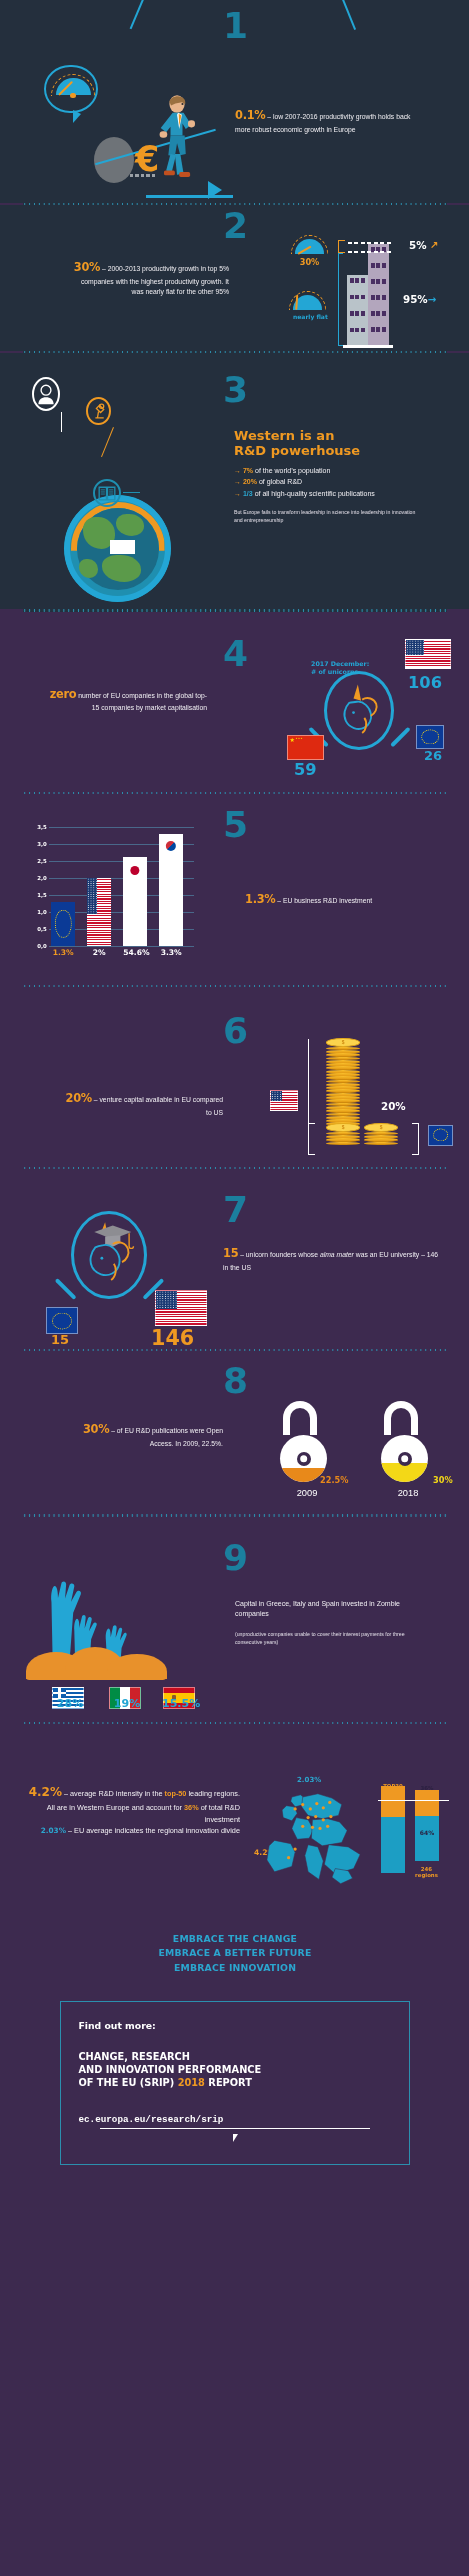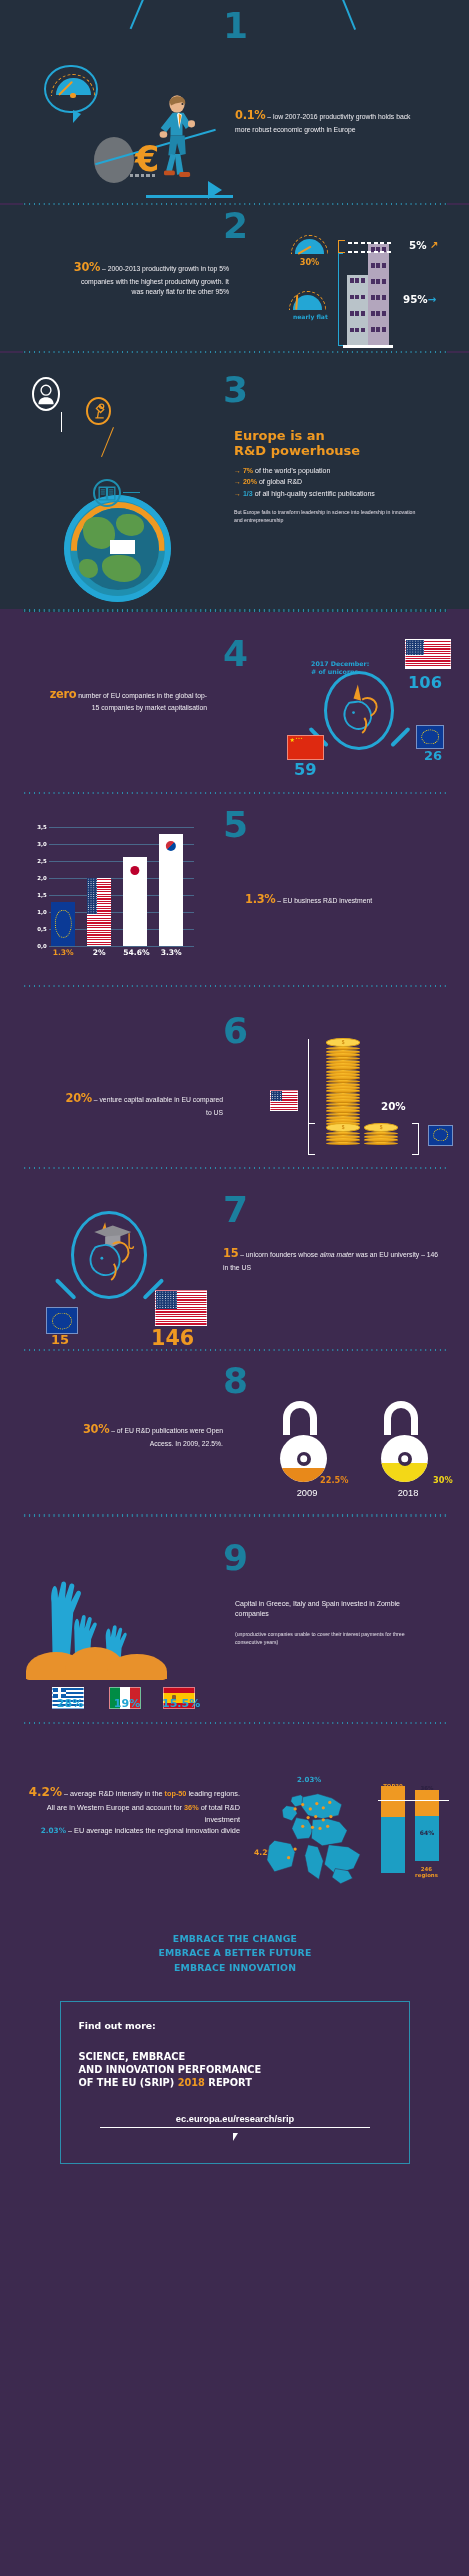--- a/index.html
+++ b/index.html
@@ -198,22 +198,22 @@
 
   
   .footer { position:relative; height:261px; }
   .slogan { text-align:center; font-family:"DejaVu Sans",sans-serif; font-weight:bold;
             font-size:9.3px; color:#2ba6cf; line-height:1.55; letter-spacing:0.2px; padding-top:12px; }
   .card { margin:26px 60px 0 60px; border:1.1px solid #2b8fae; padding:18.5px 17.4px 22px 17.4px; }
   .card .fom { font-family:"DejaVu Sans",sans-serif; font-weight:bold; font-size:9.3px; color:#fff; }
   .card .title { font-family:"DejaVu Sans",sans-serif; font-weight:bold; font-size:9.8px;
             color:#fff; line-height:1.35; margin-top:18.5px; }
   .card .title .yr { color:#ef9922; }
-  .card .url { font-family:Liberation Sans, sans-serif; font-weight:bold; font-size:9.3px; color:#fff;
-            text-align:center; margin-top:24px; }
+  .card .url { font-family:Liberation Mono, monospace; font-weight:bold; font-size:9.3px; color:#fff;
+            margin-top:24px; }
   .card .rule { height:1.1px; background:#fff; margin:3.3px 22px 0 22px; }
   .cursor { width:0;height:0;margin:5.4px auto 0 auto;
             border-left:5.4px solid #fff; border-bottom:8.2px solid transparent; }
 </style>
 </head>
 <body>
 
 <div class="page">
 
   <div class="section s1">
@@ -361,21 +361,21 @@
         <path d="M8 12h14v24H8zM24 12h14v24H24z" fill="none" stroke="#1f8fb0" stroke-width="2.5"></path>
         <path d="M11 17h8M11 21h8M11 25h8M27 17h8M27 21h8M27 25h8" stroke="#1f8fb0" stroke-width="1.6"></path>
       </svg>
     </div>
     <div style="position:absolute;left:61px;top:59px;width:0.5px;height:19.6px;background:#fff"></div>
     <div style="position:absolute;left:107px;top:73px;width:0.5px;height:32px;background:#ef9922;transform:rotate(22deg)"></div>
     <div style="position:absolute;left:123px;top:139px;width:0.5px;height:0.5px;border-top:1.1px solid #1f8fb0;width:17.4px;"></div>
 
     <div class="s3txt">
       <div class="s3h">
-        <span>Europe is an</span><br>
+        <span>Western is an</span><br>
         <span>R&amp;D powerhouse</span>
       </div>
       <div class="bul" style="margin-top:6.5px;">
         <div><span class="ar">→</span> <b class="o">7%</b><span> of the world’s population</span></div>
         <div><span class="ar">→</span> <b class="o">20%</b><span> of global R&amp;D</span></div>
         <div><span class="ar">→</span> <b class="t">1/3</b><span> of all high-quality scientific publications</span></div>
       </div>
       <div class="note" style="margin-top:8.7px;width:185px;">But Europe fails to transform leadership in science into leadership in innovation and entrepreneurship</div>
     </div>
   </div>
@@ -668,21 +668,21 @@
   <div class="footer">
     <div class="slogan">
       <div>EMBRACE THE CHANGE</div>
       <div>EMBRACE A BETTER FUTURE</div>
       <div>EMBRACE INNOVATION</div>
     </div>
 
     <div class="card">
       <div class="fom">Find out more:</div>
       <div class="title">
-        <span>SCIENCE, EMBRACE</span><br>
+        <span>CHANGE, RESEARCH</span><br>
         <span>AND INNOVATION PERFORMANCE</span><br>
         <span>OF THE EU (SRIP) </span><span class="yr">2018</span><span> REPORT</span>
       </div>
       <div class="url">ec.europa.eu/research/srip</div>
       <div class="rule"></div>
       <div class="cursor"></div>
     </div>
   </div>
 
 </div>

